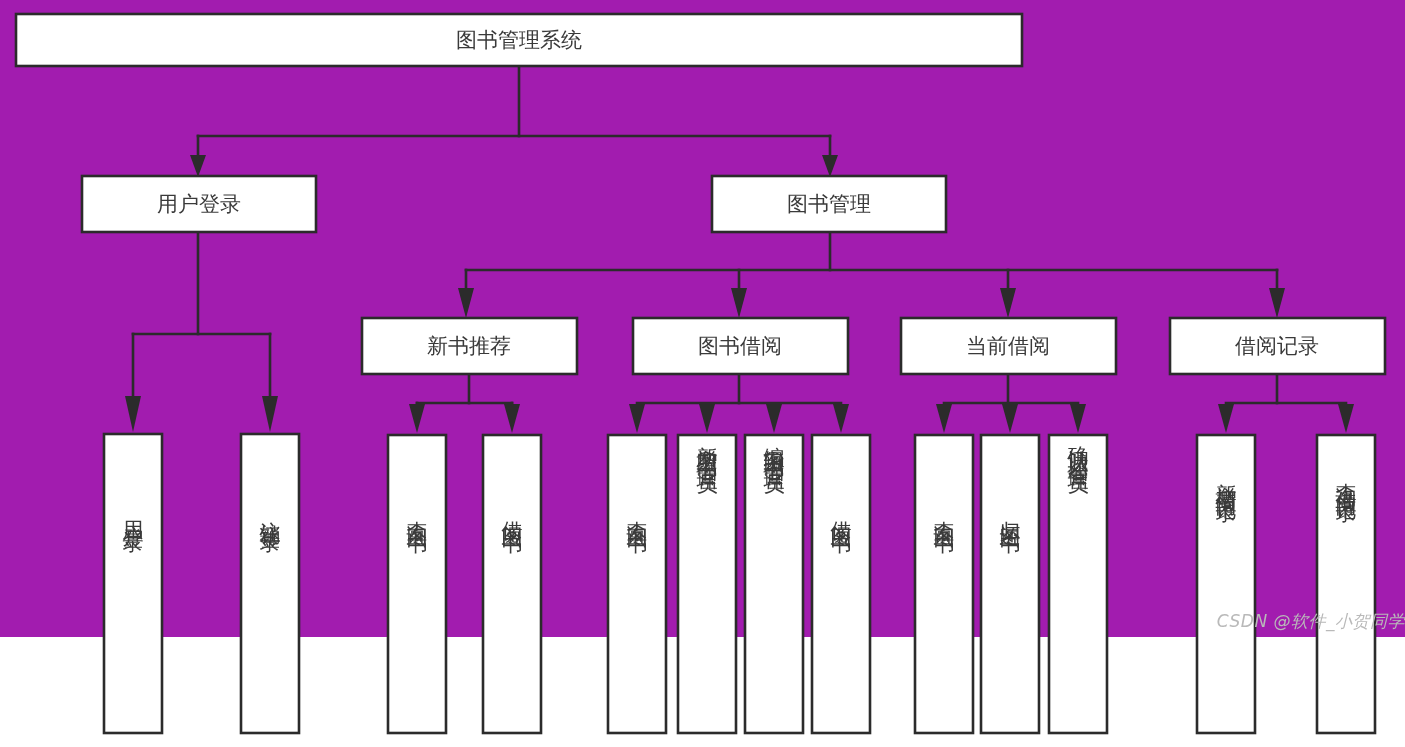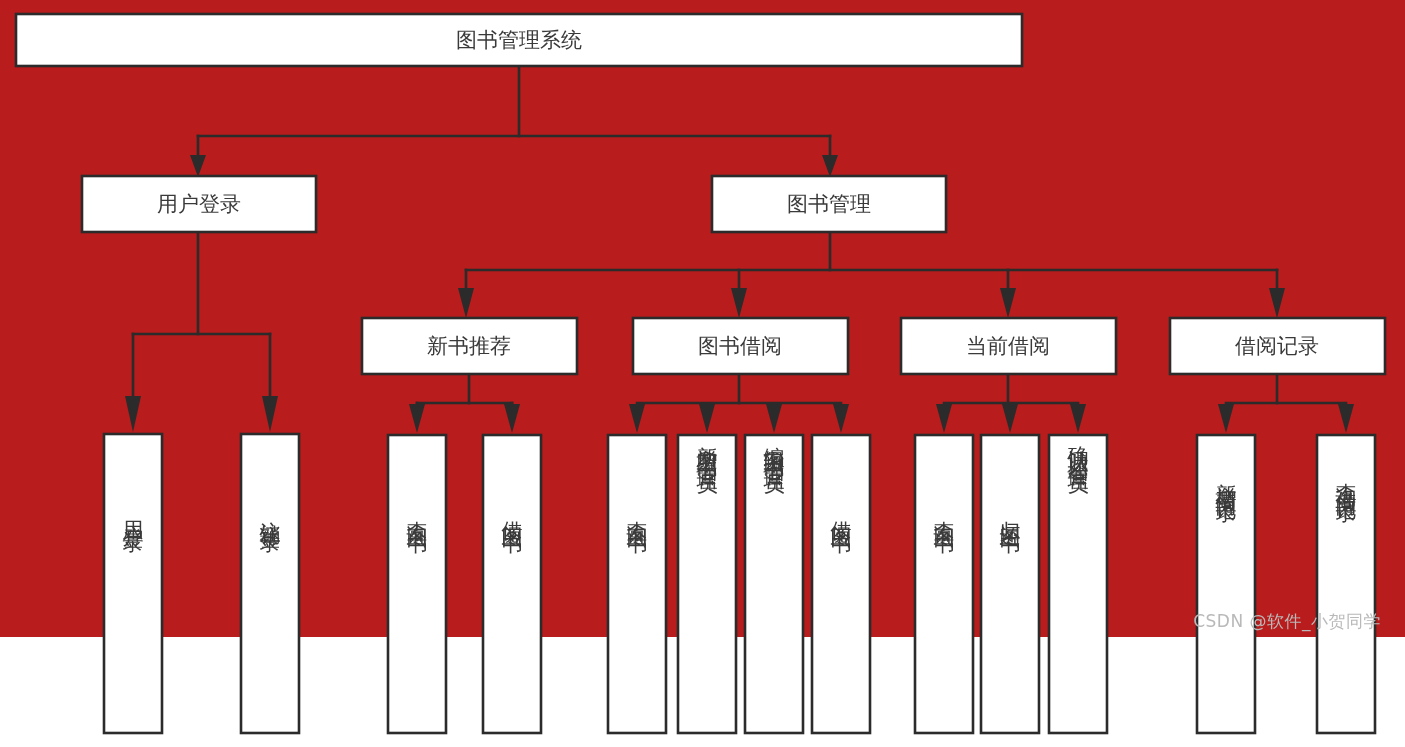--- a/index.html
+++ b/index.html
@@ -11,21 +11,21 @@
   body {
     width: 1405px;
     height: 747px;
     overflow: hidden;
     font-family: "DejaVu Sans", "Liberation Sans", sans-serif;
   }
   #diagram-root {
     position: relative;
     width: 1405px;
     height: 637px;
-    background: #b91c1c;
+    background: #a21caf;
   }
   svg#tree-svg {
     position: absolute;
     left: 0;
     top: 0;
     width: 1405px;
     height: 747px;
     display: block;
   }
   .node-rect {
@@ -55,29 +55,30 @@
     font-family: "DejaVu Sans", "Liberation Sans", sans-serif;
     font-size: 21px;
     writing-mode: vertical-rl;
     text-orientation: upright;
     letter-spacing: 4px;
     text-anchor: middle;
     white-space: pre;
   }
   .watermark-text {
     position: absolute;
-    right: 24px;
+    right: 0;
     bottom: 4px;
     font-family: "DejaVu Sans", "Liberation Sans", sans-serif;
     font-size: 17px;
     color: #b9b9b9;
     letter-spacing: 0.5px;
     user-select: none;
     pointer-events: none;
     white-space: nowrap;
+    font-style: italic;
   }
 </style>
 </head>
 <body>
 
 <div id="diagram-root">
 
   <svg id="tree-svg" viewBox="0 0 1405 747" xmlns="http://www.w3.org/2000/svg">
 
     <g>

